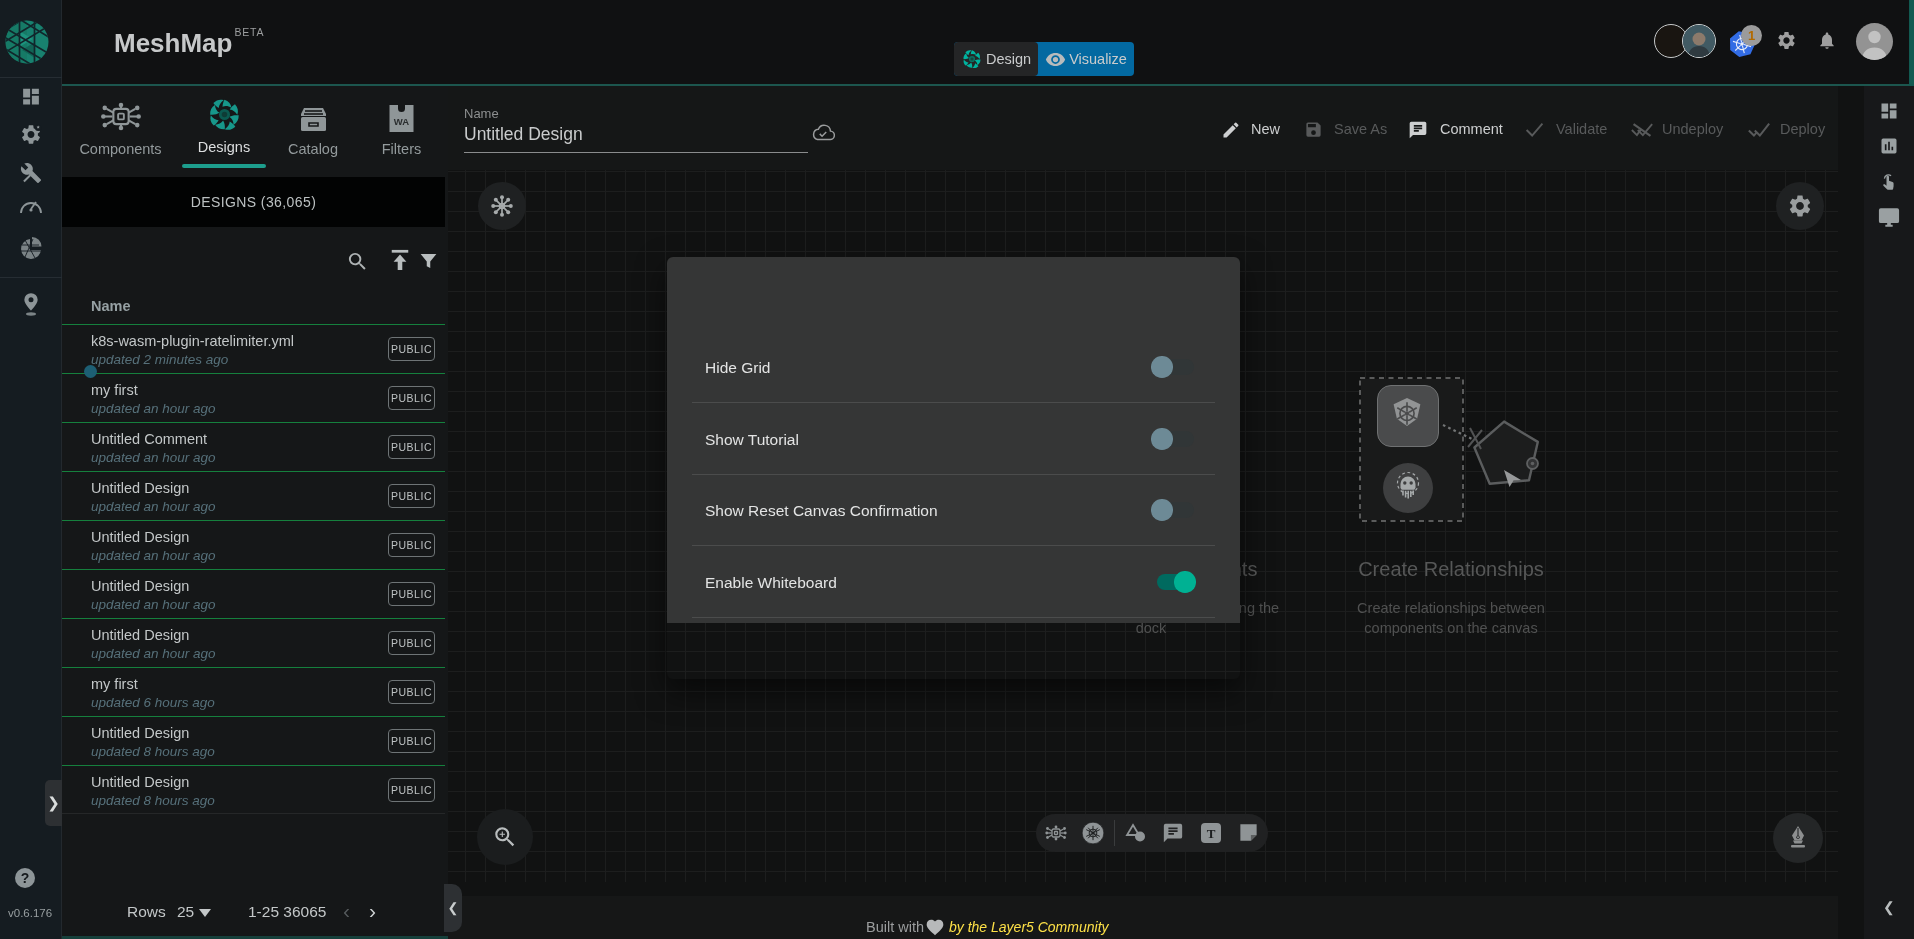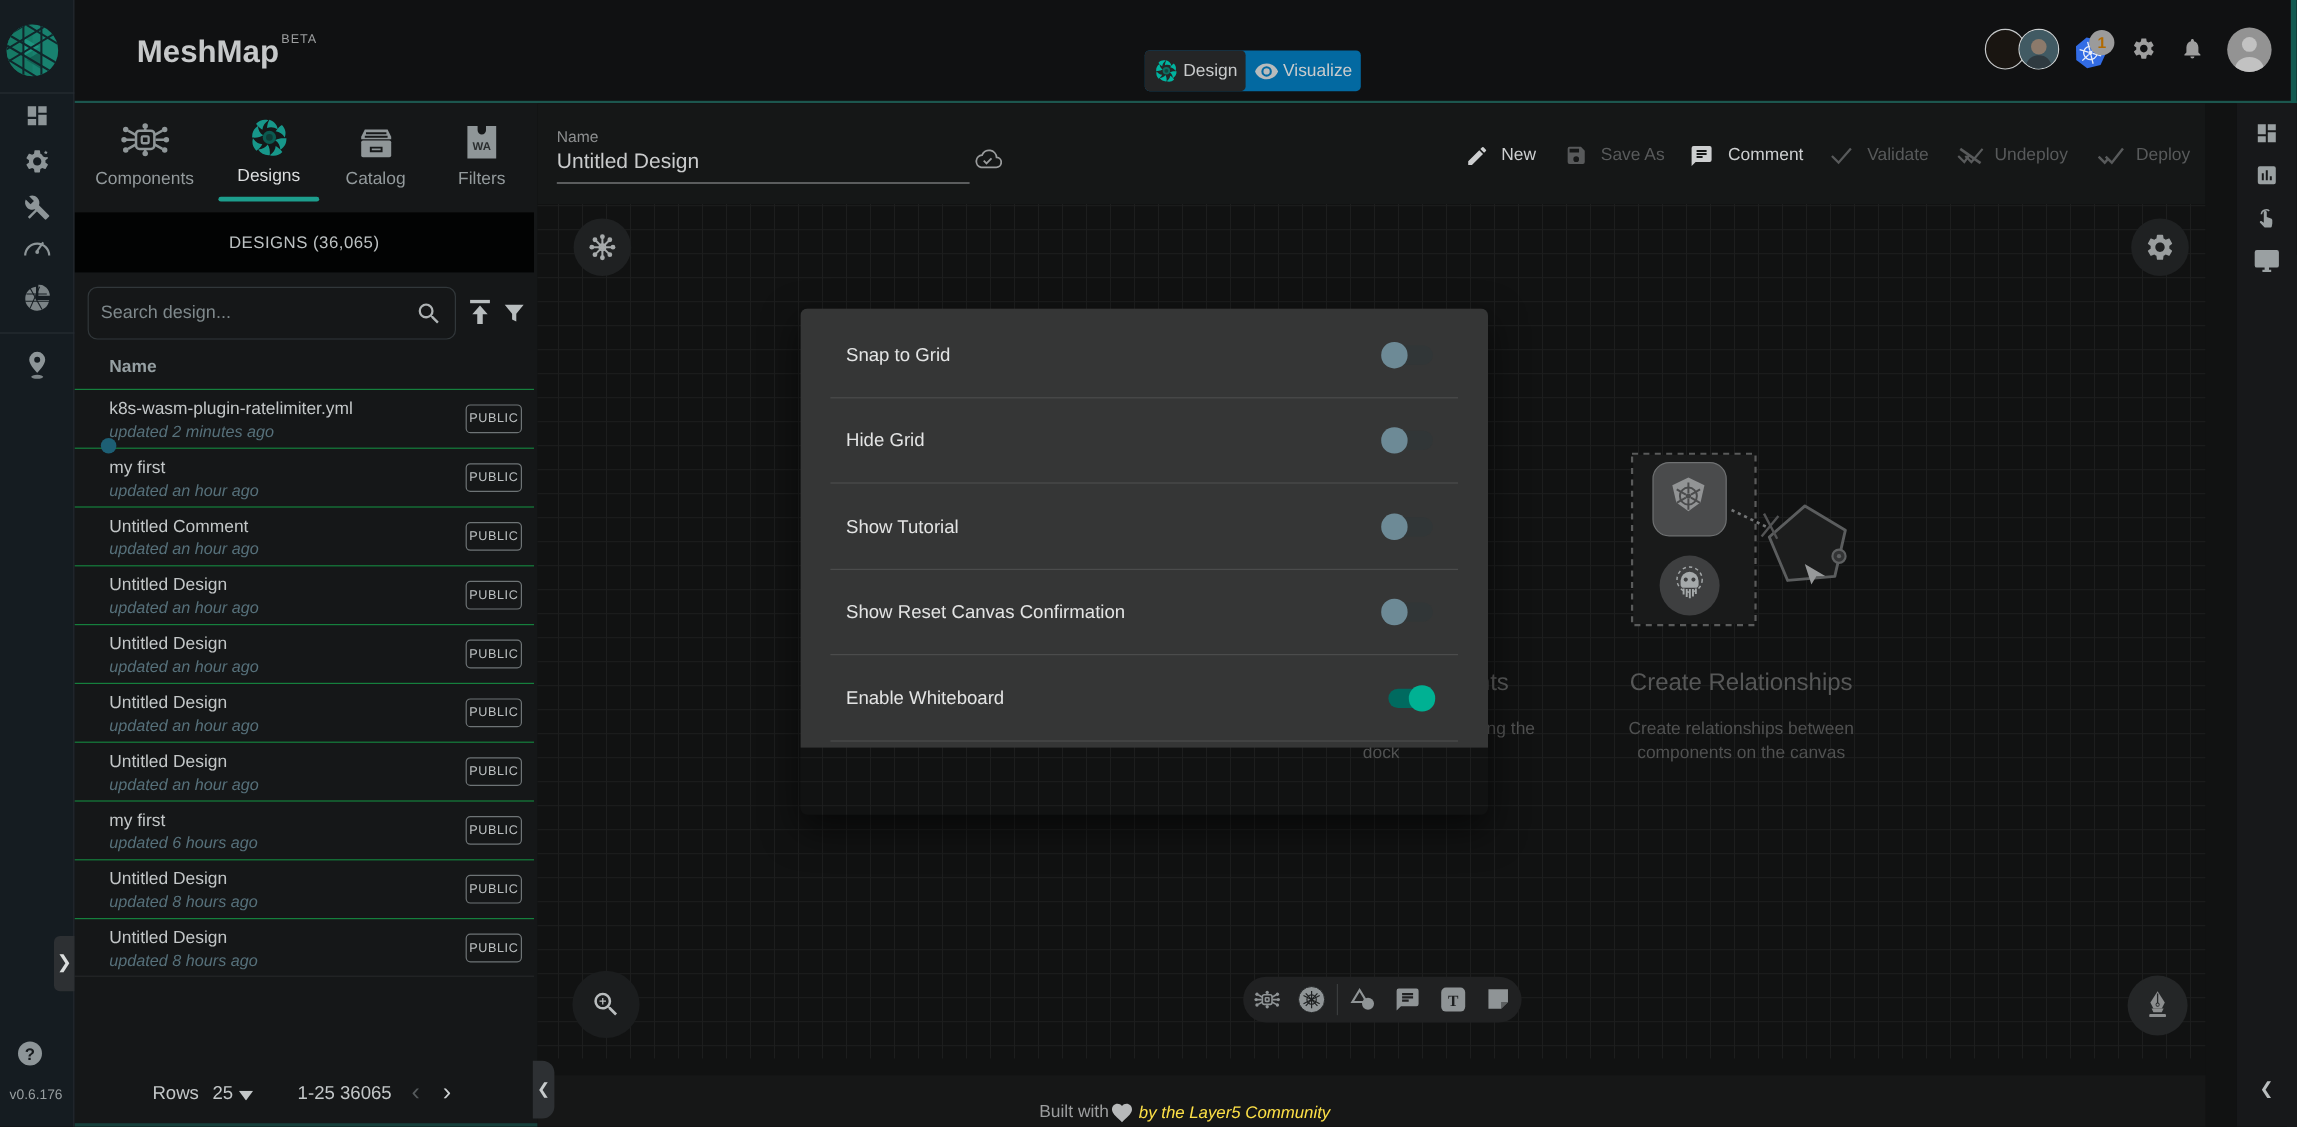--- a/index.html
+++ b/index.html
@@ -215,21 +215,20 @@
     <div class="ticon">
         <svg width="27" height="29" viewBox="0 0 27 29" fill="#8f9698">
           <path d="M1.5 1h8.5v3.5a3.5 3.5 0 0 0 7 0V1h8.5v27H1.5z"></path>
           <text x="13.5" y="21" font-size="9.5" font-weight="bold" fill="#2a2d2e" text-anchor="middle" font-family="Liberation Sans, sans-serif">WA</text>
         </svg>
       </div>
     <div style="margin-top:8px;text-align:center;">Filters</div>
   </div>
 
   <div class="abs" id="designs-banner">DESIGNS (36,065)</div>
-  <div class="abs" id="searchbox">Search design...</div>
   <svg class="abs" style="left:284px; top:164px;" width="23" height="23" viewBox="0 0 24 24" fill="#aeb3b4">
       <path d="M15.5 14h-.79l-.28-.27A6.47 6.47 0 0 0 16 9.5 6.5 6.5 0 1 0 9.5 16c1.61 0 3.09-.59 4.23-1.57l.27.28v.79l5 4.99L20.49 19l-4.99-5zm-6 0C7 14 5 12 5 9.5S7 5 9.5 5 14 7 14 9.5 12 14 9.5 14z"></path>
     </svg>
   <svg class="abs" style="left:327px; top:162px;" width="22" height="24" viewBox="0 0 24 26" fill="#b8bdbe">
       <rect x="3" y="2" width="18" height="3"></rect>
       <path d="M12 7l7 8h-4.5v9h-5v-9H5z"></path>
     </svg>
   <svg class="abs" style="left:356px; top:164px;" width="21" height="22" viewBox="0 0 24 24" fill="#b8bdbe">
       <path d="M3 4h18l-7 8.5V20l-4-2v-5.5z"></path>
     </svg>
@@ -567,28 +566,20 @@
       <path d="M12 2a8 8 0 0 0-8 8c0 5.25 8 13 8 13s8-7.75 8-13a8 8 0 0 0-8-8zm0 11a3 3 0 1 1 0-6 3 3 0 0 1 0 6z"></path>
       <ellipse cx="12" cy="27" rx="6" ry="2" opacity=".85"></ellipse>
     </svg>
   <div class="abs" style="left:45px; top:780px; width:17px; height:46px; background:#2d3033; border-radius:5px 0 0 5px; color:#dadddd; font-size:15px; text-align:center; line-height:46px;">❯</div>
   <div class="abs" style="left:15px; top:868px; width:20px; height:20px; background:#8d9598; border-radius:50%; color:#15191c; font-size:14px; font-weight:bold; text-align:center; line-height:20px;">?</div>
   <div class="abs" style="left:8px; top:907px; color:#989fa1; font-size:11.5px;">v0.6.176</div>
 </div>
 
 <div class="abs" id="modal">
   <div class="mbody">
-    <div class="mrow" style="top:4px;">
-        <div class="lbl">Snap to Grid</div>
-        <div class="switch off">
-          <div class="track"></div>
-          <div class="knob"></div>
-        </div>
-        <div class="divider"></div>
-      </div>
     <div class="mrow" style="top:75px;">
         <div class="lbl">Hide Grid</div>
         <div class="switch off">
           <div class="track"></div>
           <div class="knob"></div>
         </div>
         <div class="divider"></div>
       </div>
     <div class="mrow" style="top:147px;">
         <div class="lbl">Show Tutorial</div>

